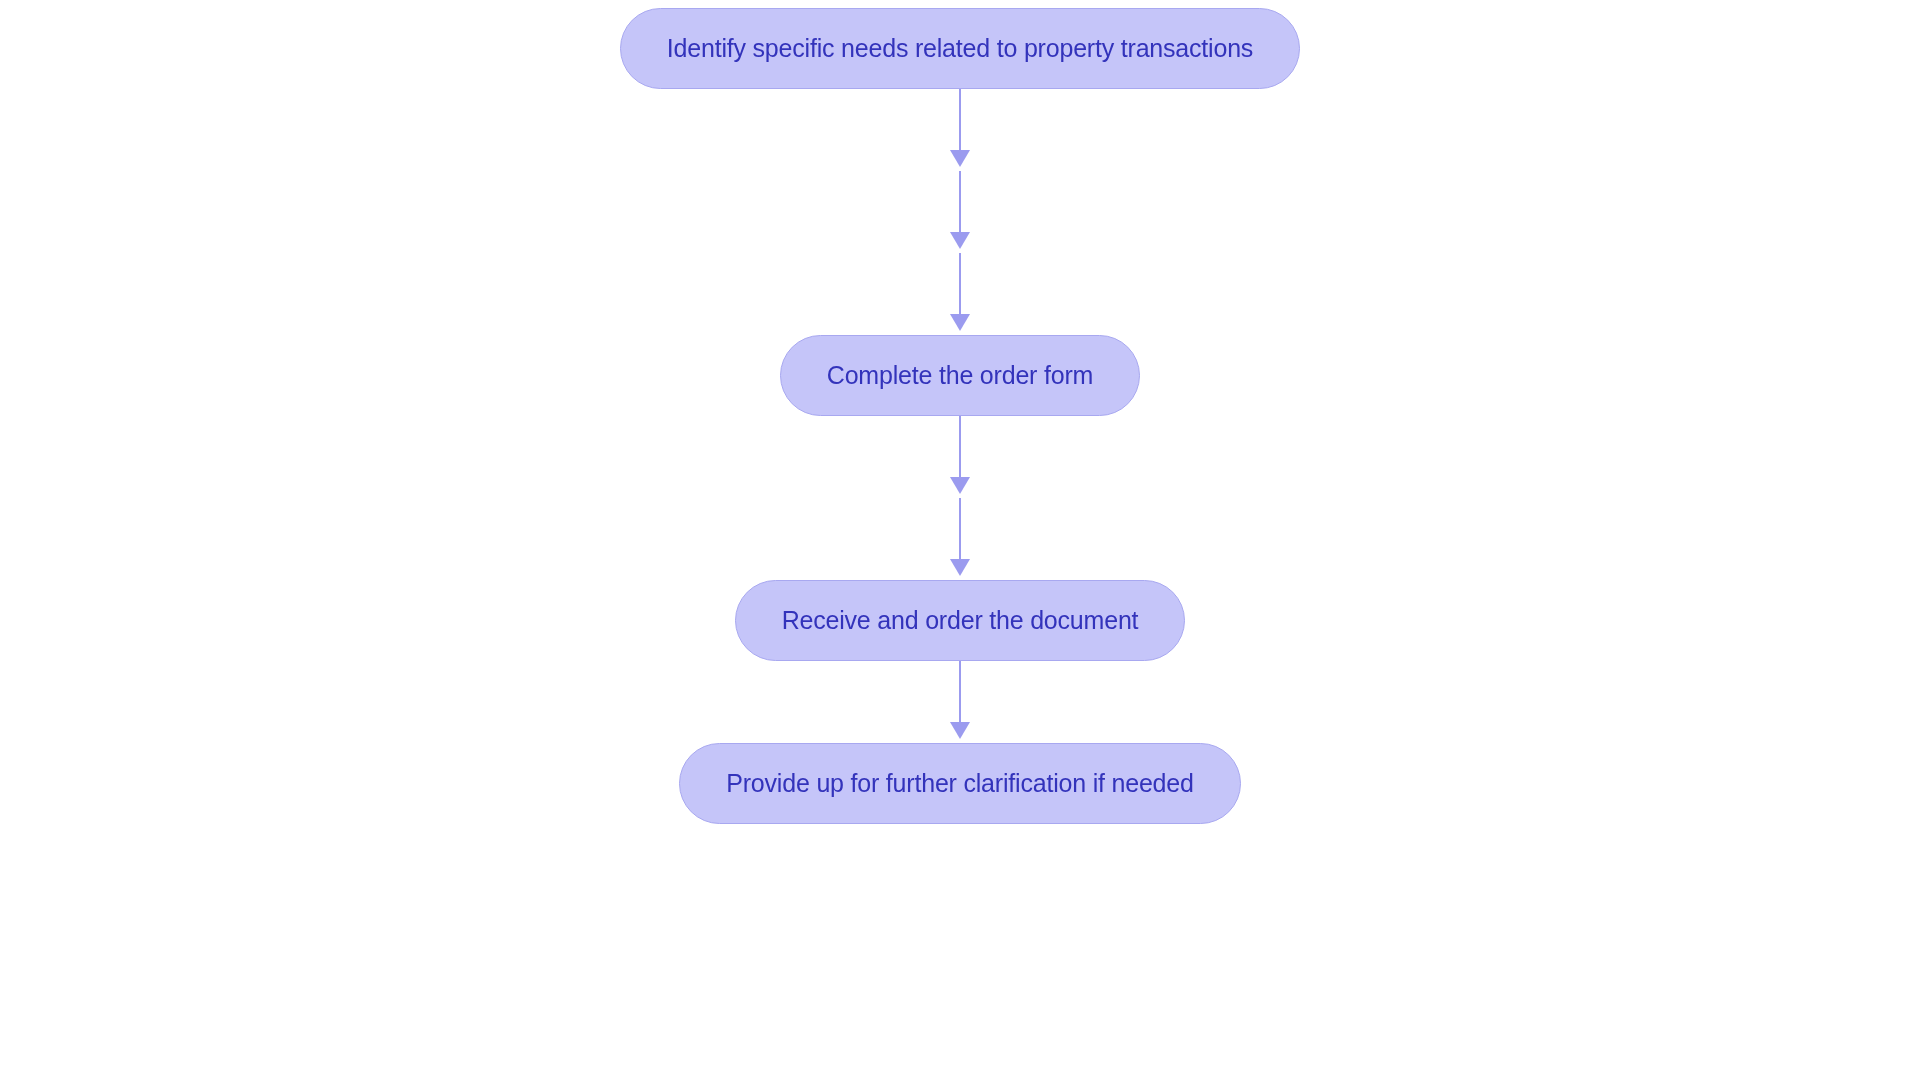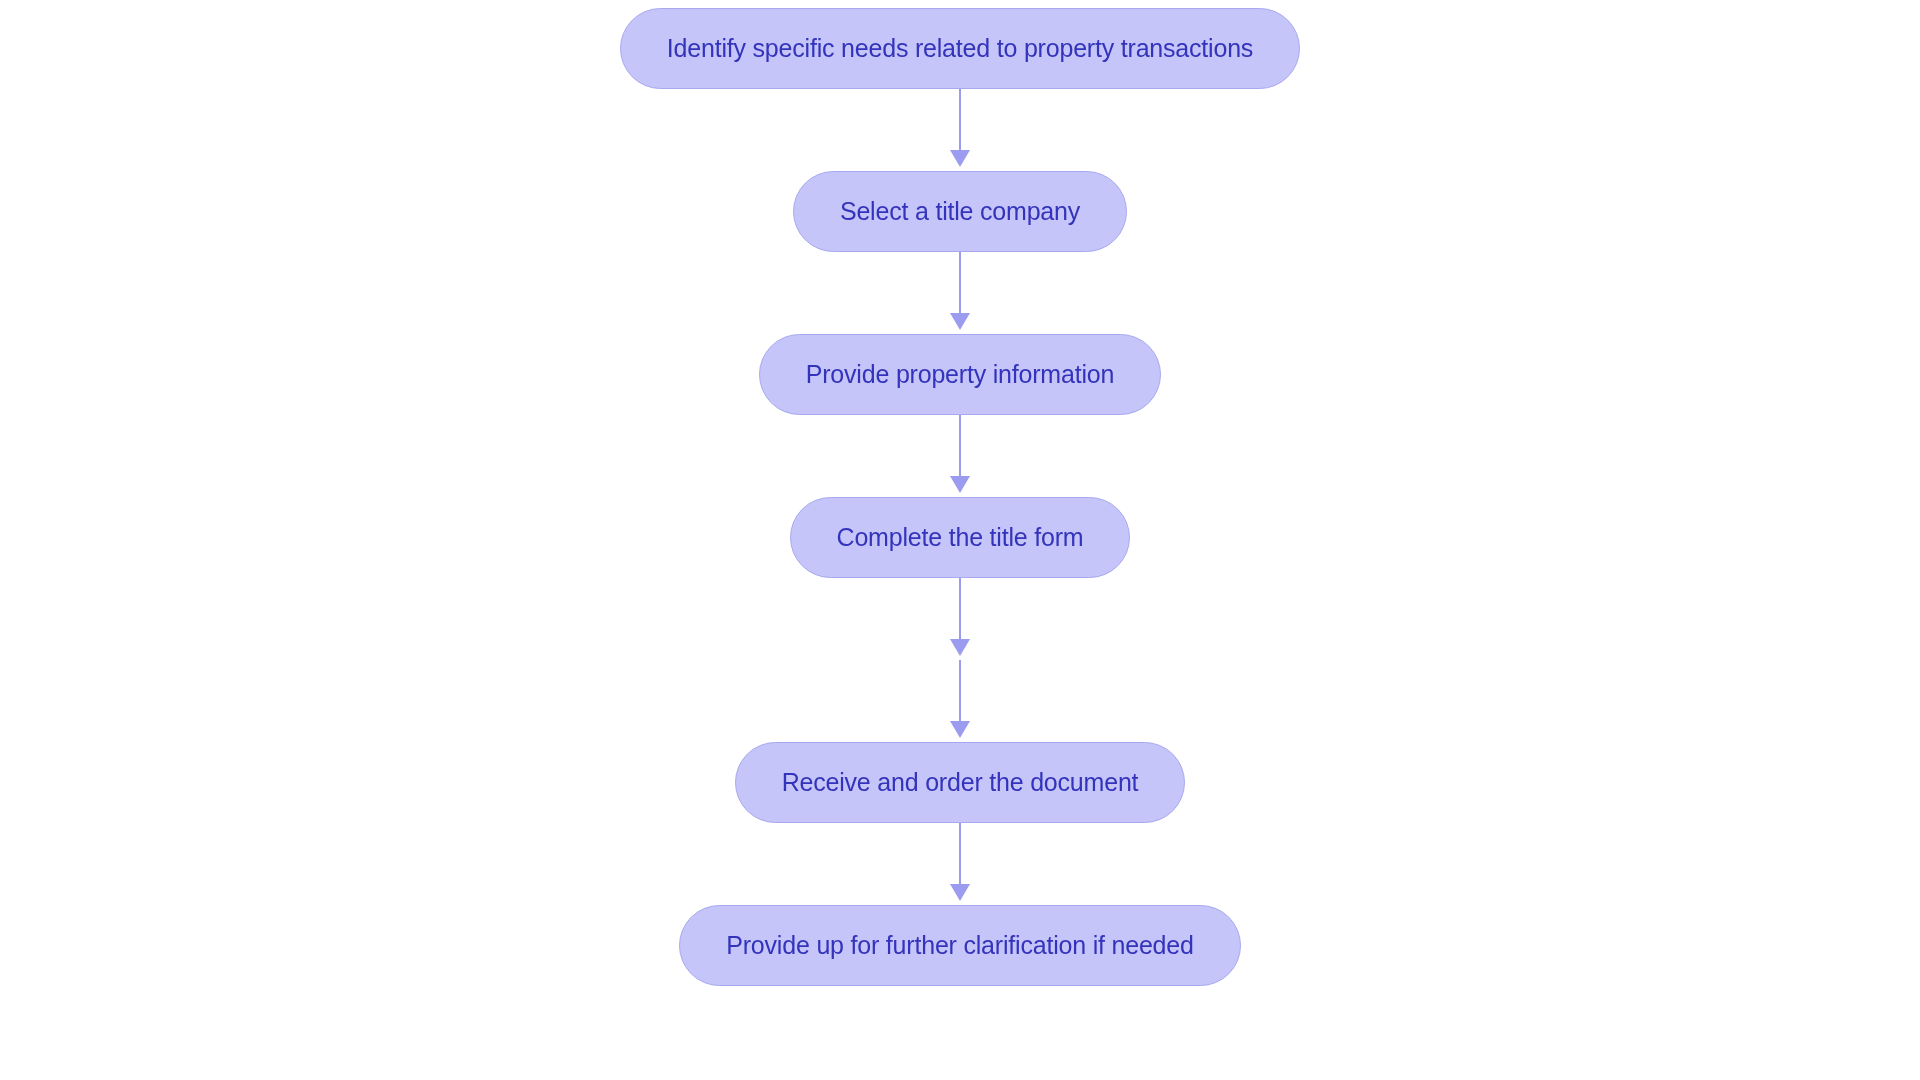--- a/index.html
+++ b/index.html
@@ -101,40 +101,34 @@
 
     <div class="node">
       <span class="node-label">Identify specific needs related to property transactions</span>
     </div>
 
     <div class="connector">
       <span class="line"></span>
       <span class="arrowhead"></span>
     </div>
 
-    <div class="node">
-      <span class="node-label">Select a title company</span>
+
+    <div class="connector">
+      <span class="line"></span>
+      <span class="arrowhead"></span>
     </div>
+
 
     <div class="connector">
       <span class="line"></span>
       <span class="arrowhead"></span>
     </div>
 
     <div class="node">
-      <span class="node-label">Provide property information</span>
-    </div>
-
-    <div class="connector">
-      <span class="line"></span>
-      <span class="arrowhead"></span>
-    </div>
-
-    <div class="node">
-      <span class="node-label">Complete the title form</span>
+      <span class="node-label">Complete the order form</span>
     </div>
 
     <div class="connector">
       <span class="line"></span>
       <span class="arrowhead"></span>
     </div>
 
 
     <div class="connector">
       <span class="line"></span>

